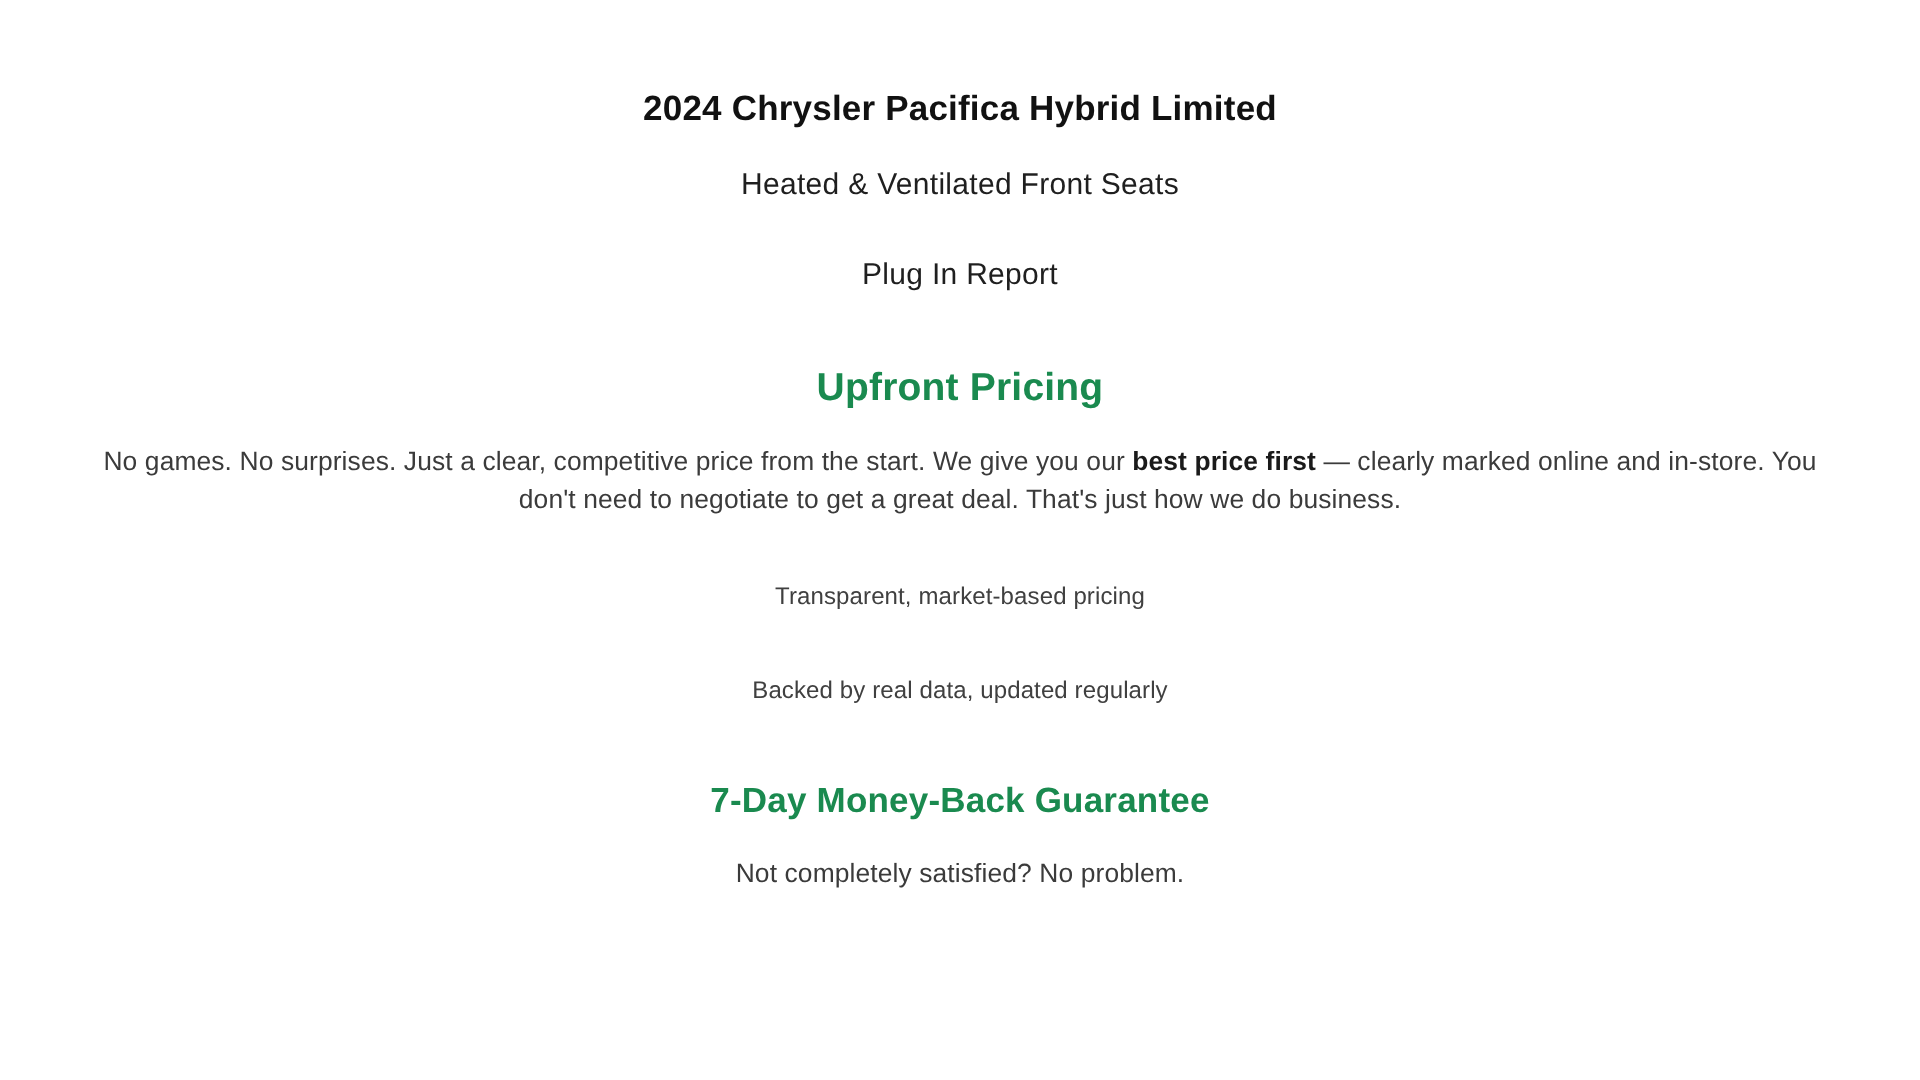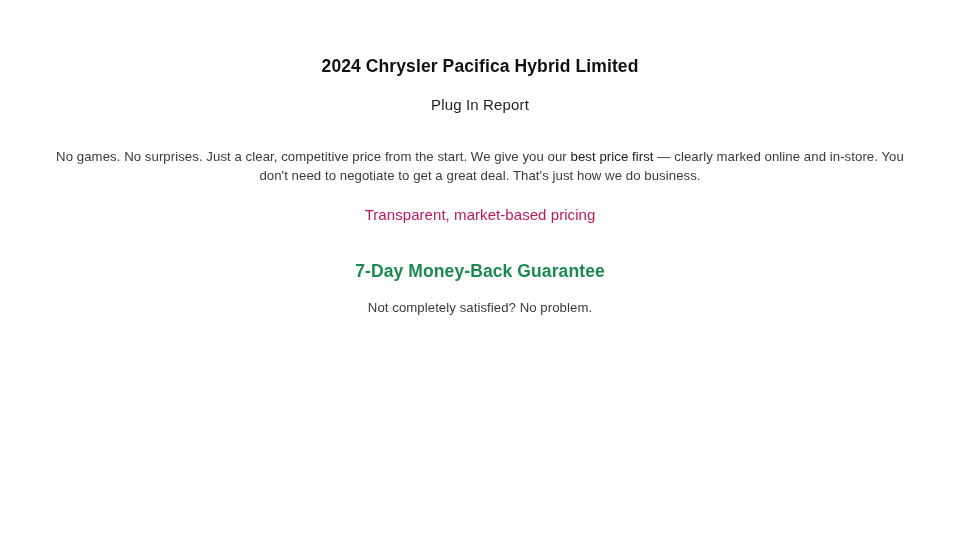--- a/index.html
+++ b/index.html
@@ -13,21 +13,21 @@
     overflow: hidden;
     font-family: "Liberation Sans", "DejaVu Sans", sans-serif;
     color: #1a1a1a;
     -webkit-font-smoothing: antialiased;
   }
 
   .page {
     width: 960px;
     height: 540px;
     box-sizing: border-box;
-    padding: 16px;
+    padding: 4px;
     background: #ffffff;
     display: block;
   }
 
   .vehicle-block {
     padding-top: 40px;
     text-align: center;
   }
 
   .vehicle-title {
@@ -94,36 +94,36 @@
     color: #3b3b3b;
     line-height: 1.42;
     margin: 16px auto 0 auto;
     width: 858px;
     text-align: center;
     letter-spacing: 0.06px;
   }
 
   .section-paragraph b,
   .emphasis {
-    font-weight: normal;
+    font-weight: bold;
     color: #1a1a1a;
   }
 
   .sub-lines {
     list-style: none;
     margin: 0;
     padding: 0;
   }
 
   .sub-line {
-    font-size: 15px;
-    color: #be185d;
+    font-size: 12px;
+    color: #404040;
     line-height: 1.4;
     text-align: center;
-    margin: 0;
+    margin: 12px;
     padding: 10px 0 9px 0;
     letter-spacing: 0.06px;
   }
 
   .sub-line-first {
     padding-top: 18px;
   }
 
   .guarantee-line {
     font-size: 13.2px;
@@ -141,30 +141,33 @@
 </style>
 </head>
 <body>
 
 <div class="page">
 
   <section class="vehicle-block">
     <h1 class="vehicle-title">2024 Chrysler Pacifica Hybrid Limited</h1>
 
     <ul class="feature-list">
+      <li class="feature-item">Heated &amp; Ventilated Front Seats</li>
       <li class="feature-item">Plug In Report</li>
     </ul>
   </section>
 
   <section class="section section-upfront">
+    <h2 class="section-heading section-heading-lg">Upfront Pricing</h2>
 
     <p class="section-paragraph"><span>No games. No surprises. Just a clear, competitive price from the start. We give you our </span><b class="emphasis">best price first</b><span> — clearly marked online and in-store. You don't need to negotiate to get a great deal. That's just how we do business.</span></p>
 
     <ul class="sub-lines">
       <li class="sub-line sub-line-first">Transparent, market-based pricing</li>
+      <li class="sub-line">Backed by real data, updated regularly</li>
     </ul>
   </section>
 
   <section class="section section-guarantee">
     <h2 class="section-heading section-heading-md">7-Day Money-Back Guarantee</h2>
 
     <p class="guarantee-line guarantee-line-first">Not completely satisfied? No problem.</p>
 
   </section>
 

